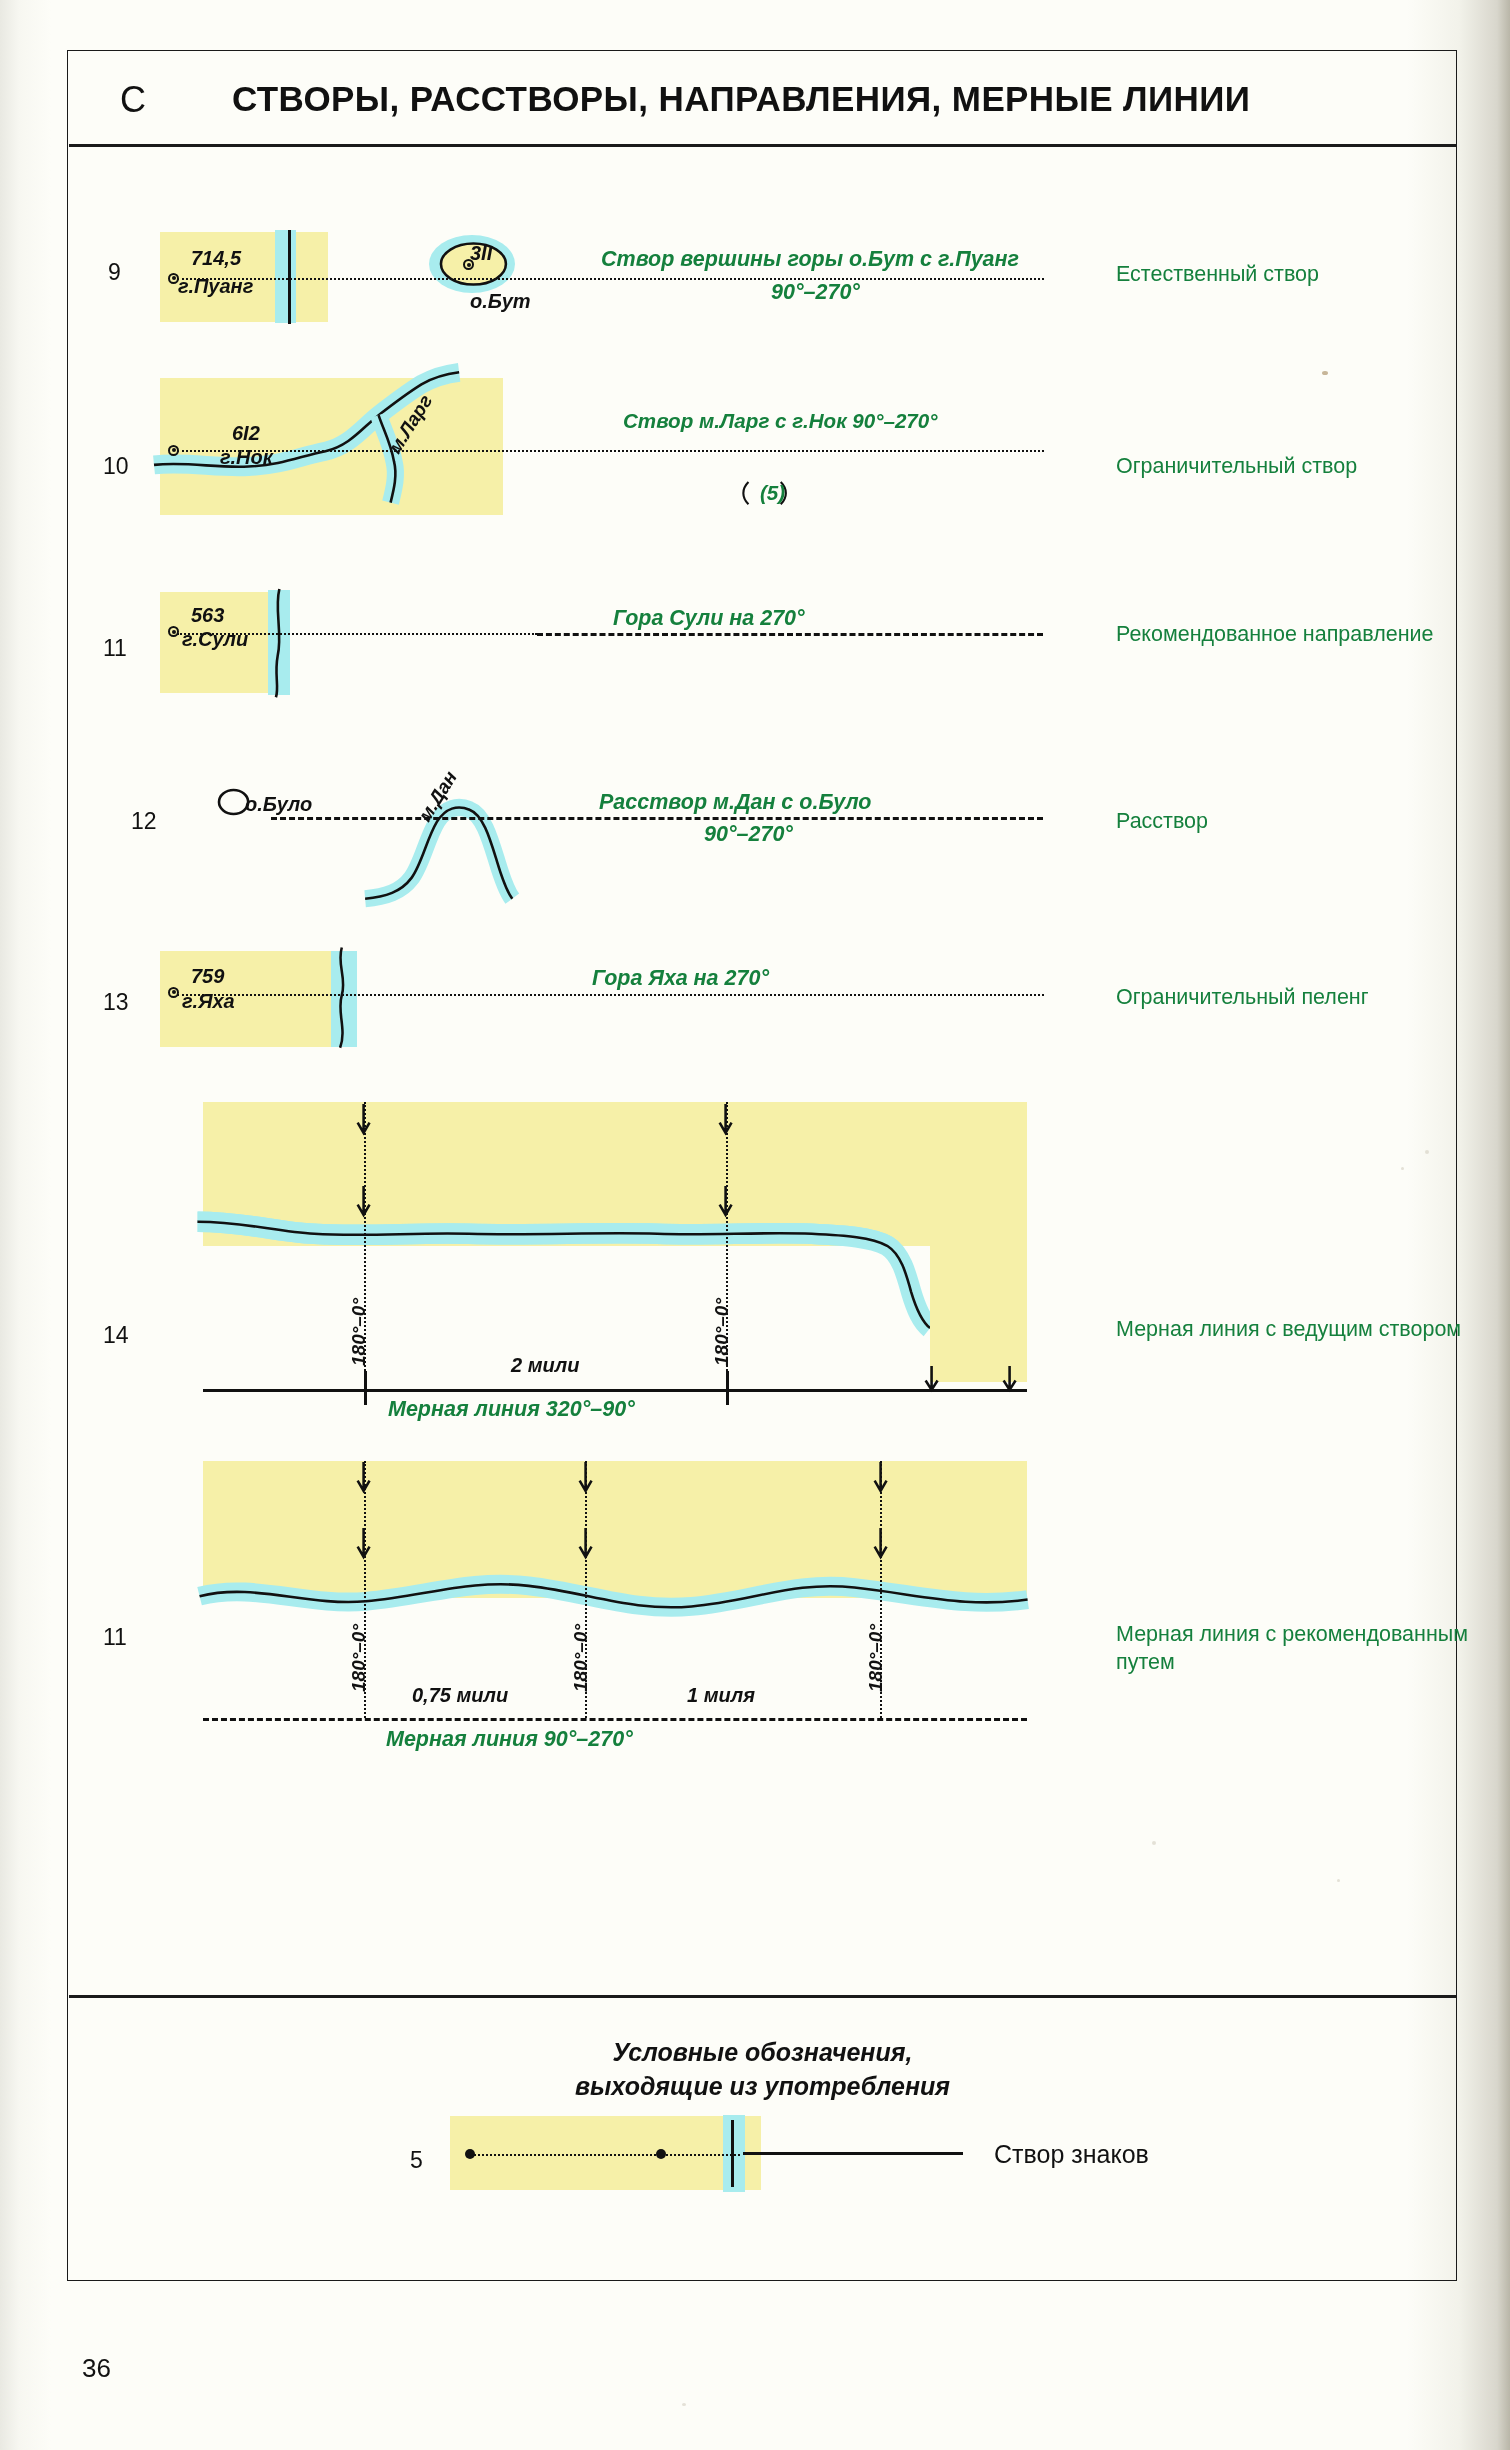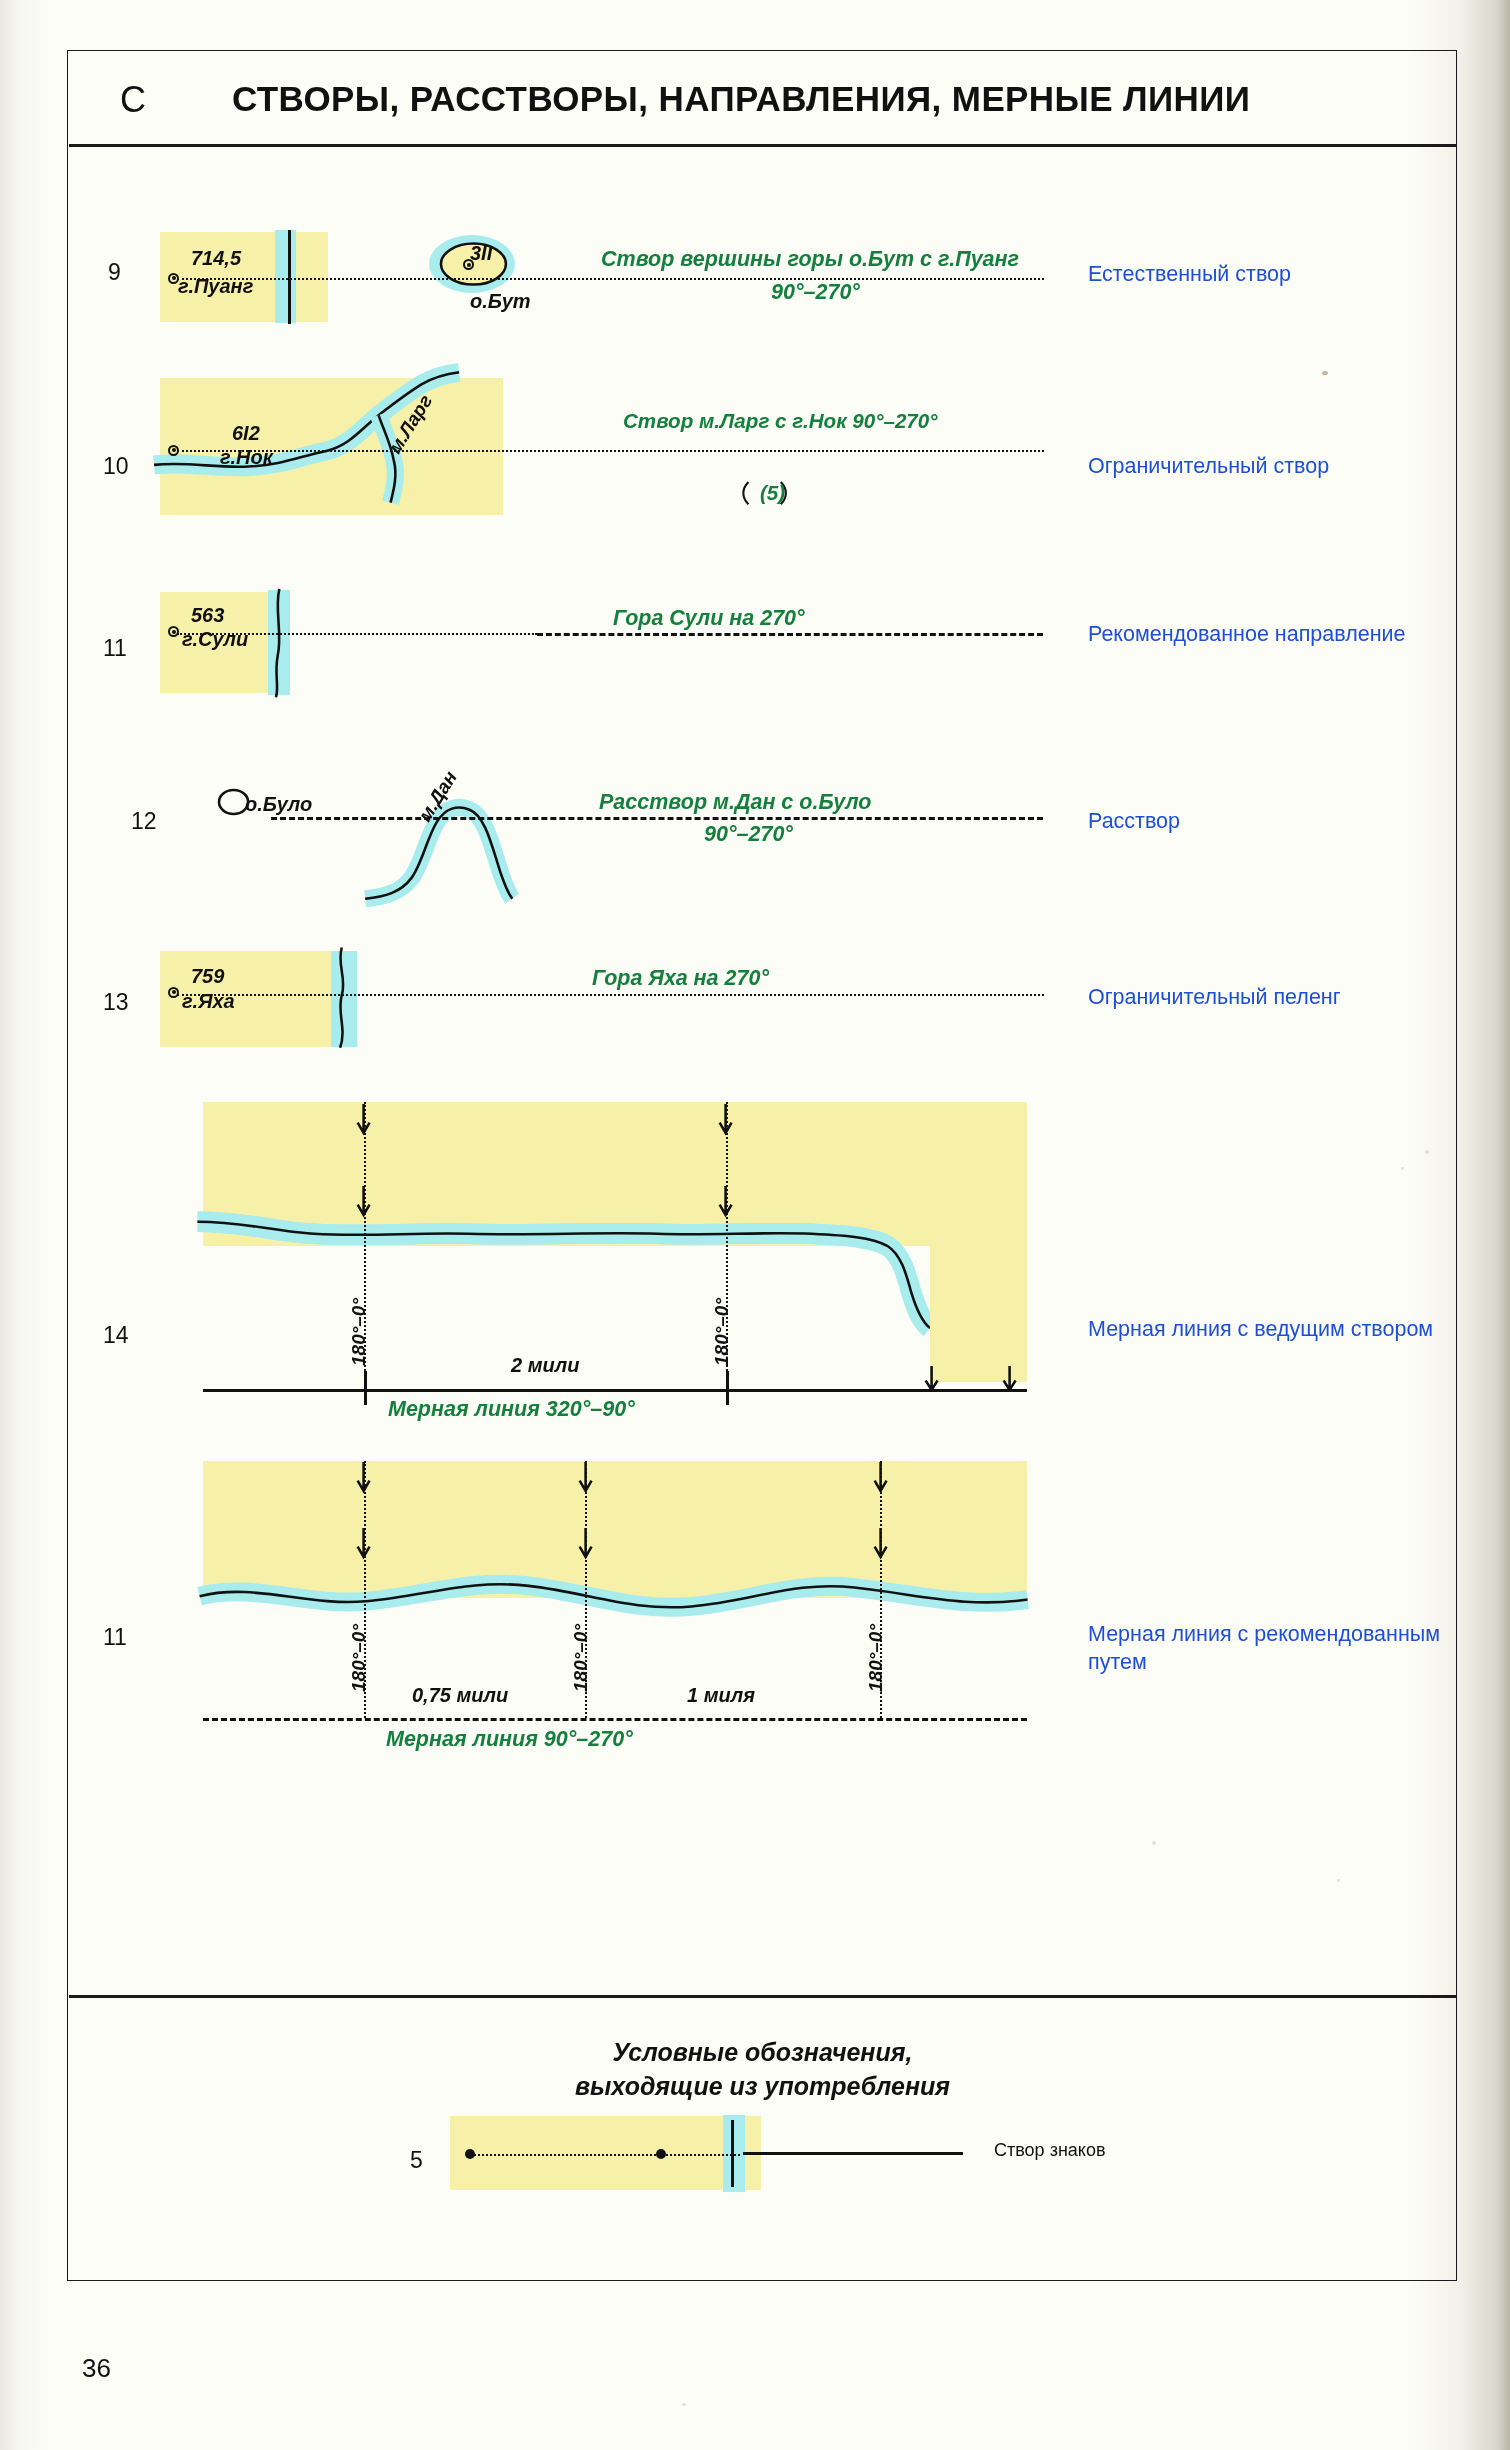--- a/index.html
+++ b/index.html
@@ -38,21 +38,21 @@
     position:absolute;left:232px;top:79px;
     font-size:35px;font-weight:700;letter-spacing:0.4px;color:#111;
     white-space:nowrap;
   }
   .page-num{
     position:absolute;left:82px;top:2353px;font-size:26px;color:#111;
   }
 
   
   .row-num{position:absolute;font-size:23px;color:#111;}
-  .desc{position:absolute;font-size:21.5px;color:#1d4ed8;line-height:1.32;width:369px;}
+  .desc{position:absolute;font-size:21.5px;color:#15803d;line-height:1.32;width:369px;margin-left:28px;}
   .caption{
     position:absolute;font-style:italic;font-weight:700;font-size:21.5px;color:#15803d;
     white-space:nowrap;
   }
   .caption.c2{font-size:20.6px;}
   .land{
     position:absolute;background:#f6f0a8;
   }
   .coast{
     position:absolute;background:#a8ecee;
@@ -75,21 +75,21 @@
   }
   .rot-lbl{
     position:absolute;font-style:italic;font-weight:700;font-size:19px;color:#111;
     transform-origin:left top;white-space:nowrap;
   }
   .legend-title{
     position:absolute;width:1387px;left:69px;text-align:center;
     font-style:italic;font-weight:700;font-size:25px;color:#111;line-height:1.35;
   }
   .legend-num{position:absolute;font-size:23px;color:#111;}
-  .legend-desc{position:absolute;font-size:18px;color:#111;}
+  .legend-desc{position:absolute;font-size:25px;color:#111;}
   svg{position:absolute;overflow:visible;}
 </style>
 </head>
 <body>
 
 <div class="page-scan"></div>
 
 <div class="speckle" style="left:1322px;top:371px;width:6px;height:4.3px;background:#9a7c4a;"></div>
 <div class="speckle" style="left:1425px;top:1150px;width:4.3px;height:4.3px;"></div>
 <div class="speckle" style="left:1401px;top:1167px;width:3.4px;height:3.4px;"></div>

